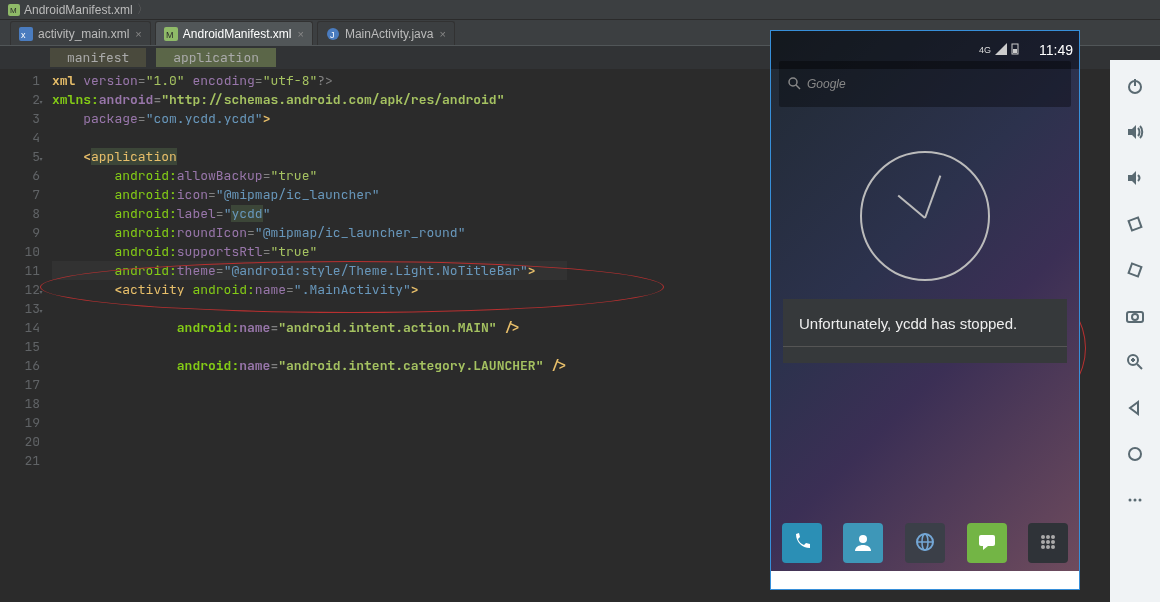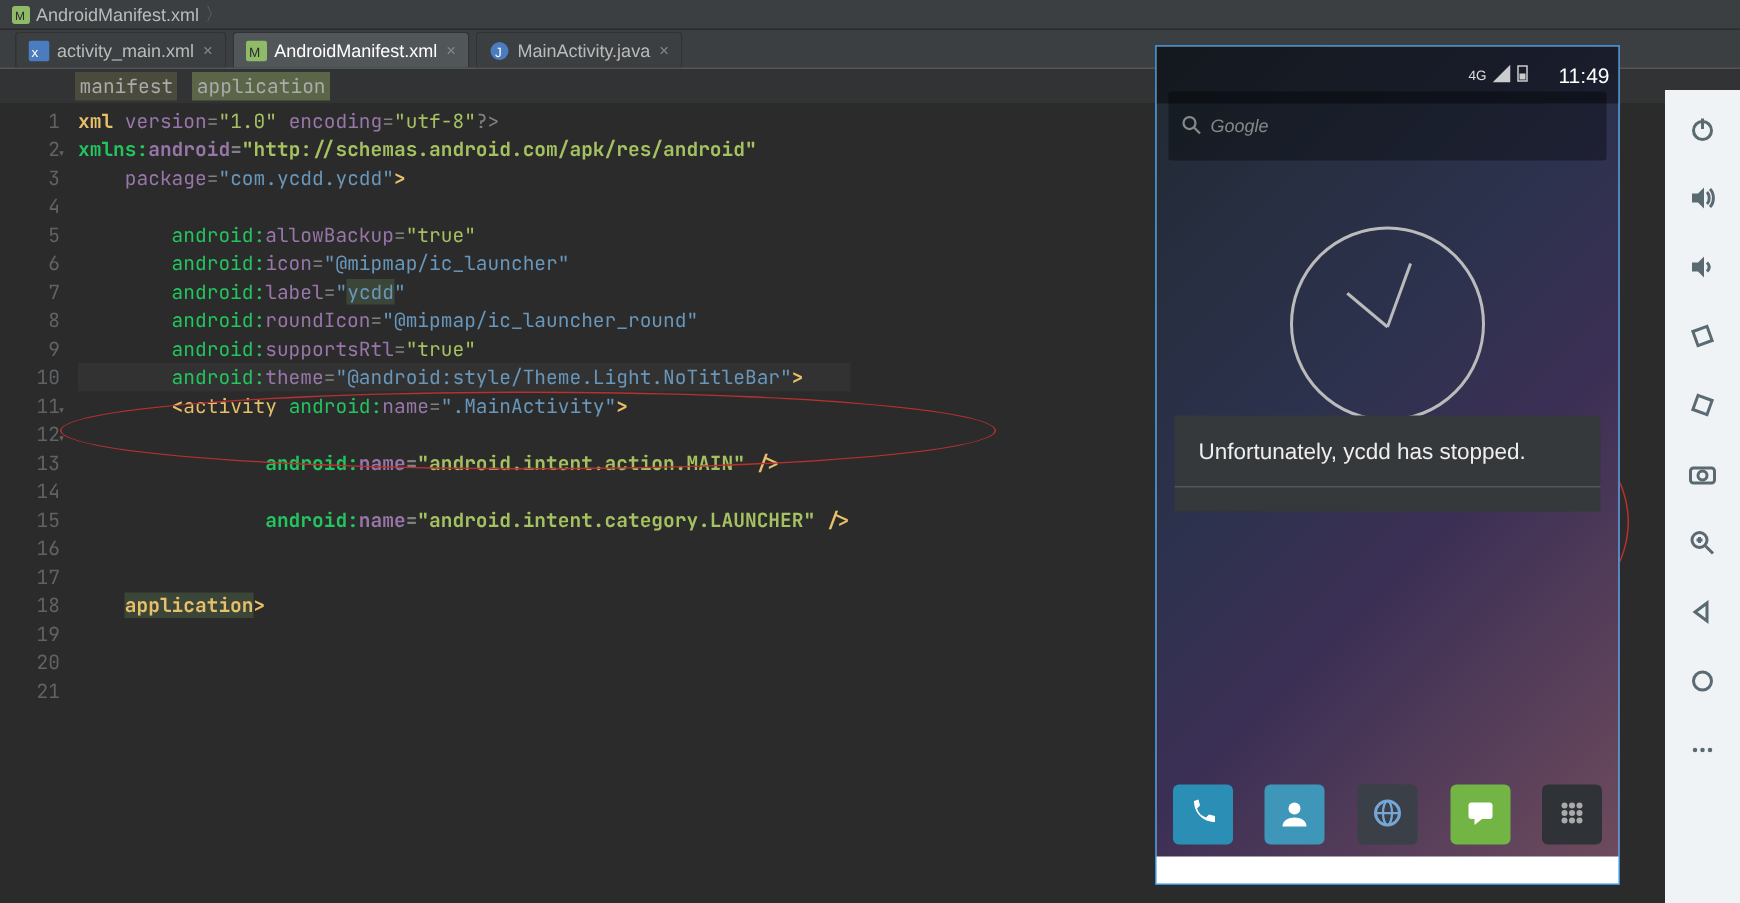--- a/index.html
+++ b/index.html
@@ -43,21 +43,21 @@
   .tab .ticon { margin-right:5px; display:inline-flex; }
   .tab .close { margin-left:6px; color:#888; font-size:11px; }
   
   .bread2 {
     background:#313335;
     color:#777;
     padding:3px 50px;
     font-family:"JetBrains Mono","Consolas",monospace;
     font-size:13px;
   }
-  .bread2 span.hl { background:#4a4a3d; color:#aaa; padding:1px 3px; margin-right:2px;}
+  .bread2 span.hl { background:#4a4a3d; color:#aaa; padding:1px 17px; margin-right:2px;}
   
   .editor {
     display:flex;
     font-family:"JetBrains Mono","Consolas",monospace;
     font-size:13px;
     background:#2b2b2b;
   }
   .gutter {
     width:46px; text-align:right;
     color:#606366; padding:2px 6px 0 0;
@@ -70,21 +70,21 @@
   .code .line { height:19px; line-height:19px; white-space:pre; position:relative;}
   .code .line.cur { background:#323232;}
   .fold {
     position:absolute; left:-14px; top:2px;
     width:10px; height:10px; cursor:pointer;
   }
   .fold:before { content:"▾"; color:#606366; font-size:10px;}
   
   .tag { color:#e8bf6a;font-weight:bold; }
   .tagb { color:#e8bf6a;}
-  .attrns { color:#22c55e;text-align:right;}
+  .attrns { color:#84cc16;text-align:right;}
   .attrnm { color:#9876aa;}
   .str   { color:#a5c261;}
   .strres{ color:#6897bb;}
   .comm  { color:#808080;}
   .hl-bg { background:#3c4638;}
   
   .ellipse {
     position:absolute;
     border:1px solid #b83030;
     border-radius:50%;
@@ -133,21 +133,21 @@
   }
   .clockw:before {
     content:""; position:absolute; left:62px; top:20px; width:2px; height:45px;
     background:#bbb; transform-origin:bottom; transform:rotate(20deg);
   }
   .clockw:after  {
     content:""; position:absolute; left:62px; top:30px; width:2px; height:35px;
     background:#bbb; transform-origin:bottom; transform:rotate(-50deg);
   }
   .dialog {
-    position:absolute; top:246px; left:12px; right:12px;
+    position:absolute; top:268px; left:12px; right:12px;
     background:#36393b; color:#eee;
     font-size:15px;
     padding:16px;
   }
   .dialog hr { border:none; border-top:1px solid #555; margin:14px -16px 0;}
   .dialog .ok { text-align:center; padding:12px 0 0; font-size:14px; color:#ddd; cursor:pointer;}
   .navbar {
     position:absolute; bottom:0; left:0; right:0;
     height:56px; 
     display:flex; justify-content:space-around; align-items:center;
@@ -249,34 +249,34 @@
       <div>18</div>
       <div>19</div>
       <div>20</div>
       <div>21</div>
     </div>
   <div class="code" id="code">
       <div class="line"><span class="comm"><span class="tag">xml </span><span class="attrnm">version</span><span class="comm">=</span><span class="str">"1.0" </span><span class="attrnm">encoding</span><span class="comm">=</span><span class="str">"utf-8"</span><span class="comm">?&gt;</span></span></div>
       <div class="line"><span class="fold"></span><span class="tag"><manifest <="" span=""><span class="attrns">xmlns:</span><span class="attrnm">android</span><span class="comm">=</span><span class="str">"http://schemas.android.com/apk/res/android"</span></manifest></span></div>
       <div class="line"><span class="comm">    </span><span class="attrnm">package</span><span class="comm">=</span><span class="strres">"com.ycdd.ycdd"</span><span class="tag">&gt;</span></div>
       <div class="line"></div>
+      <div class="line"><span class="fold"></span><span class="comm">    </span><span class="tag">&lt;</span><span class="tagb"><span class="hl-bg">application</span></span></div>
       <div class="line"><span class="comm">        </span><span class="attrns">android:</span><span class="attrnm">allowBackup</span><span class="comm">=</span><span class="str">"true"</span></div>
       <div class="line"><span class="comm">        </span><span class="attrns">android:</span><span class="attrnm">icon</span><span class="comm">=</span><span class="strres">"@mipmap/ic_launcher"</span></div>
       <div class="line"><span class="comm">        </span><span class="attrns">android:</span><span class="attrnm">label</span><span class="comm">=</span><span class="strres">"<span class="hl-bg">ycdd</span>"</span></div>
       <div class="line"><span class="comm">        </span><span class="attrns">android:</span><span class="attrnm">roundIcon</span><span class="comm">=</span><span class="strres">"@mipmap/ic_launcher_round"</span></div>
       <div class="line"><span class="comm">        </span><span class="attrns">android:</span><span class="attrnm">supportsRtl</span><span class="comm">=</span><span class="str">"true"</span></div>
       <div class="line cur"><span class="comm">        </span><span class="attrns">android:</span><span class="attrnm">theme</span><span class="comm">=</span><span class="strres">"@android:style/Theme.Light.NoTitleBar"</span><span class="tag">&gt;</span></div>
       <div class="line"><span class="fold"></span><span class="comm">        </span><span class="tag">&lt;</span><span class="tagb">activity </span><span class="attrns">android:</span><span class="attrnm">name</span><span class="comm">=</span><span class="strres">".MainActivity"</span><span class="tag">&gt;</span></div>
       <div class="line"><span class="fold"></span><span class="comm">            </span><span class="tag"><intent-filter></intent-filter></span></div>
       <div class="line"><span class="comm">                </span><span class="tag"><action <="" span=""><span class="attrns">android:</span><span class="attrnm">name</span><span class="comm">=</span><span class="str">"android.intent.action.MAIN"</span><span class="tag"> /&gt;</span></action></span></div>
       <div class="line"></div>
       <div class="line"><span class="comm">                </span><span class="tag"><category <="" span=""><span class="attrns">android:</span><span class="attrnm">name</span><span class="comm">=</span><span class="str">"android.intent.category.LAUNCHER"</span><span class="tag"> /&gt;</span></category></span></div>
       <div class="line"><span class="comm">            </span><span class="tag"></span></div>
       <div class="line"><span class="comm">        </span><span class="tag"></span></div>
-      <div class="line"><span class="comm">    </span><span class="tag"><span class="tagb"><span class="hl-bg">application</span></span><span class="tag">&gt;</span></span></div>
       <div class="line"></div>
       <div class="line"><span class="tag"></span></div>
     </div>
 </div>
 
 <div class="ellipse" id="ell1"></div>
 <div class="ellipse" id="ell2"></div>
 
 <div class="emu">
   <div class="emu-body">

